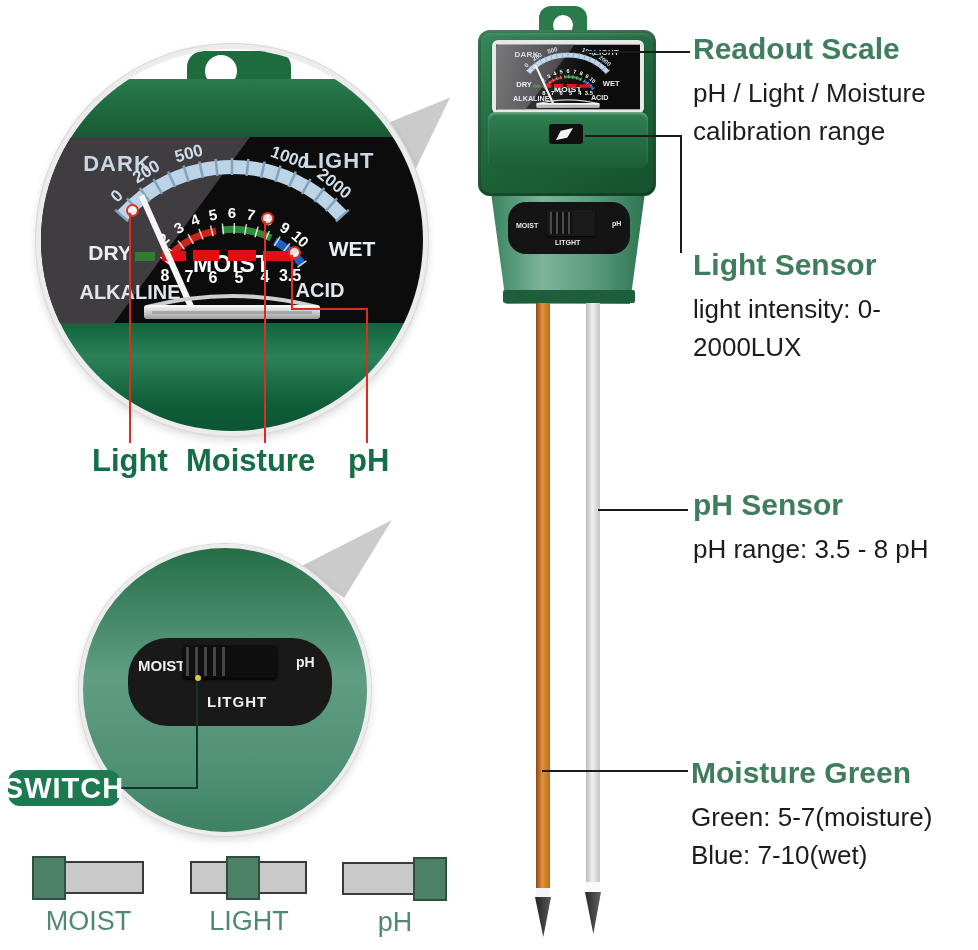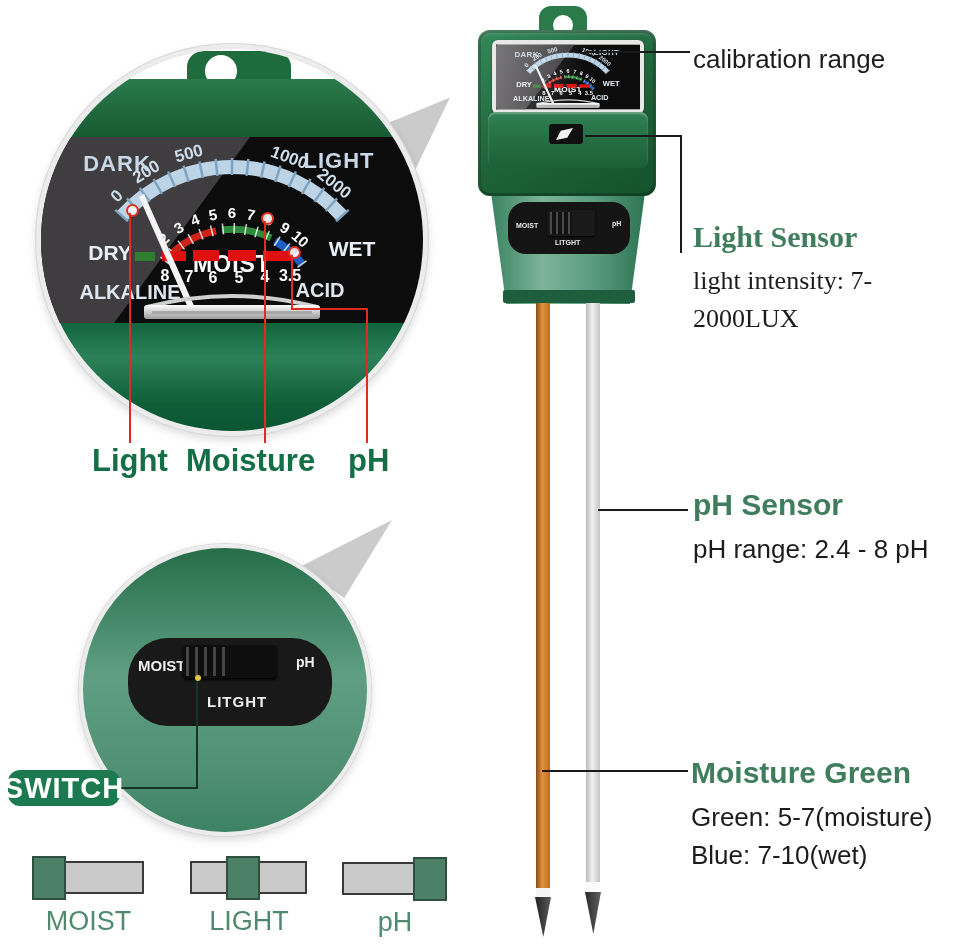--- a/index.html
+++ b/index.html
@@ -264,31 +264,33 @@
   <div class="abs" id="probe-silver-band"></div>
   <div class="abs" id="probe-silver-tip"></div>
 
   <div class="black-line" style="left:585px;top:51px;width:105px;height:2px;"></div>
   <div class="black-line" style="left:585px;top:135px;width:96px;height:2px;"></div>
   <div class="black-line" style="left:680px;top:135px;width:2px;height:118px;"></div>
   <div class="black-line" style="left:598px;top:509px;width:90px;height:2px;"></div>
   <div class="black-line" style="left:542px;top:770px;width:146px;height:2px;"></div>
 
   <div class="anno" style="left:693px;top:32px;width:282px;">
+    <div class="title">Readout Scale</div>
     <div class="body">
+      <div>pH / Light / Moisture</div>
       <div>calibration range</div>
     </div>
   </div>
-  <div class="anno" style="left:693px;top:220px;width:282px;font-family:Liberation Serif, serif;">
+  <div class="anno" style="left:693px;top:248px;width:282px;">
     <div class="title">Light Sensor</div>
-    <div class="body">light intensity: 7-2000LUX</div>
+    <div class="body">light intensity: 0-2000LUX</div>
   </div>
   <div class="anno" style="left:693px;top:488px;width:282px;">
     <div class="title">pH Sensor</div>
-    <div class="body">pH range: 2.4 - 8 pH</div>
+    <div class="body">pH range: 3.5 - 8 pH</div>
   </div>
   <div class="anno" style="left:691px;top:756px;width:286px;">
     <div class="title">Moisture Green</div>
     <div class="body">
       <div>Green: 5-7(moisture)</div>
       <div>Blue: 7-10(wet)</div>
     </div>
   </div>
 
   <div class="abs" id="small-circle">

